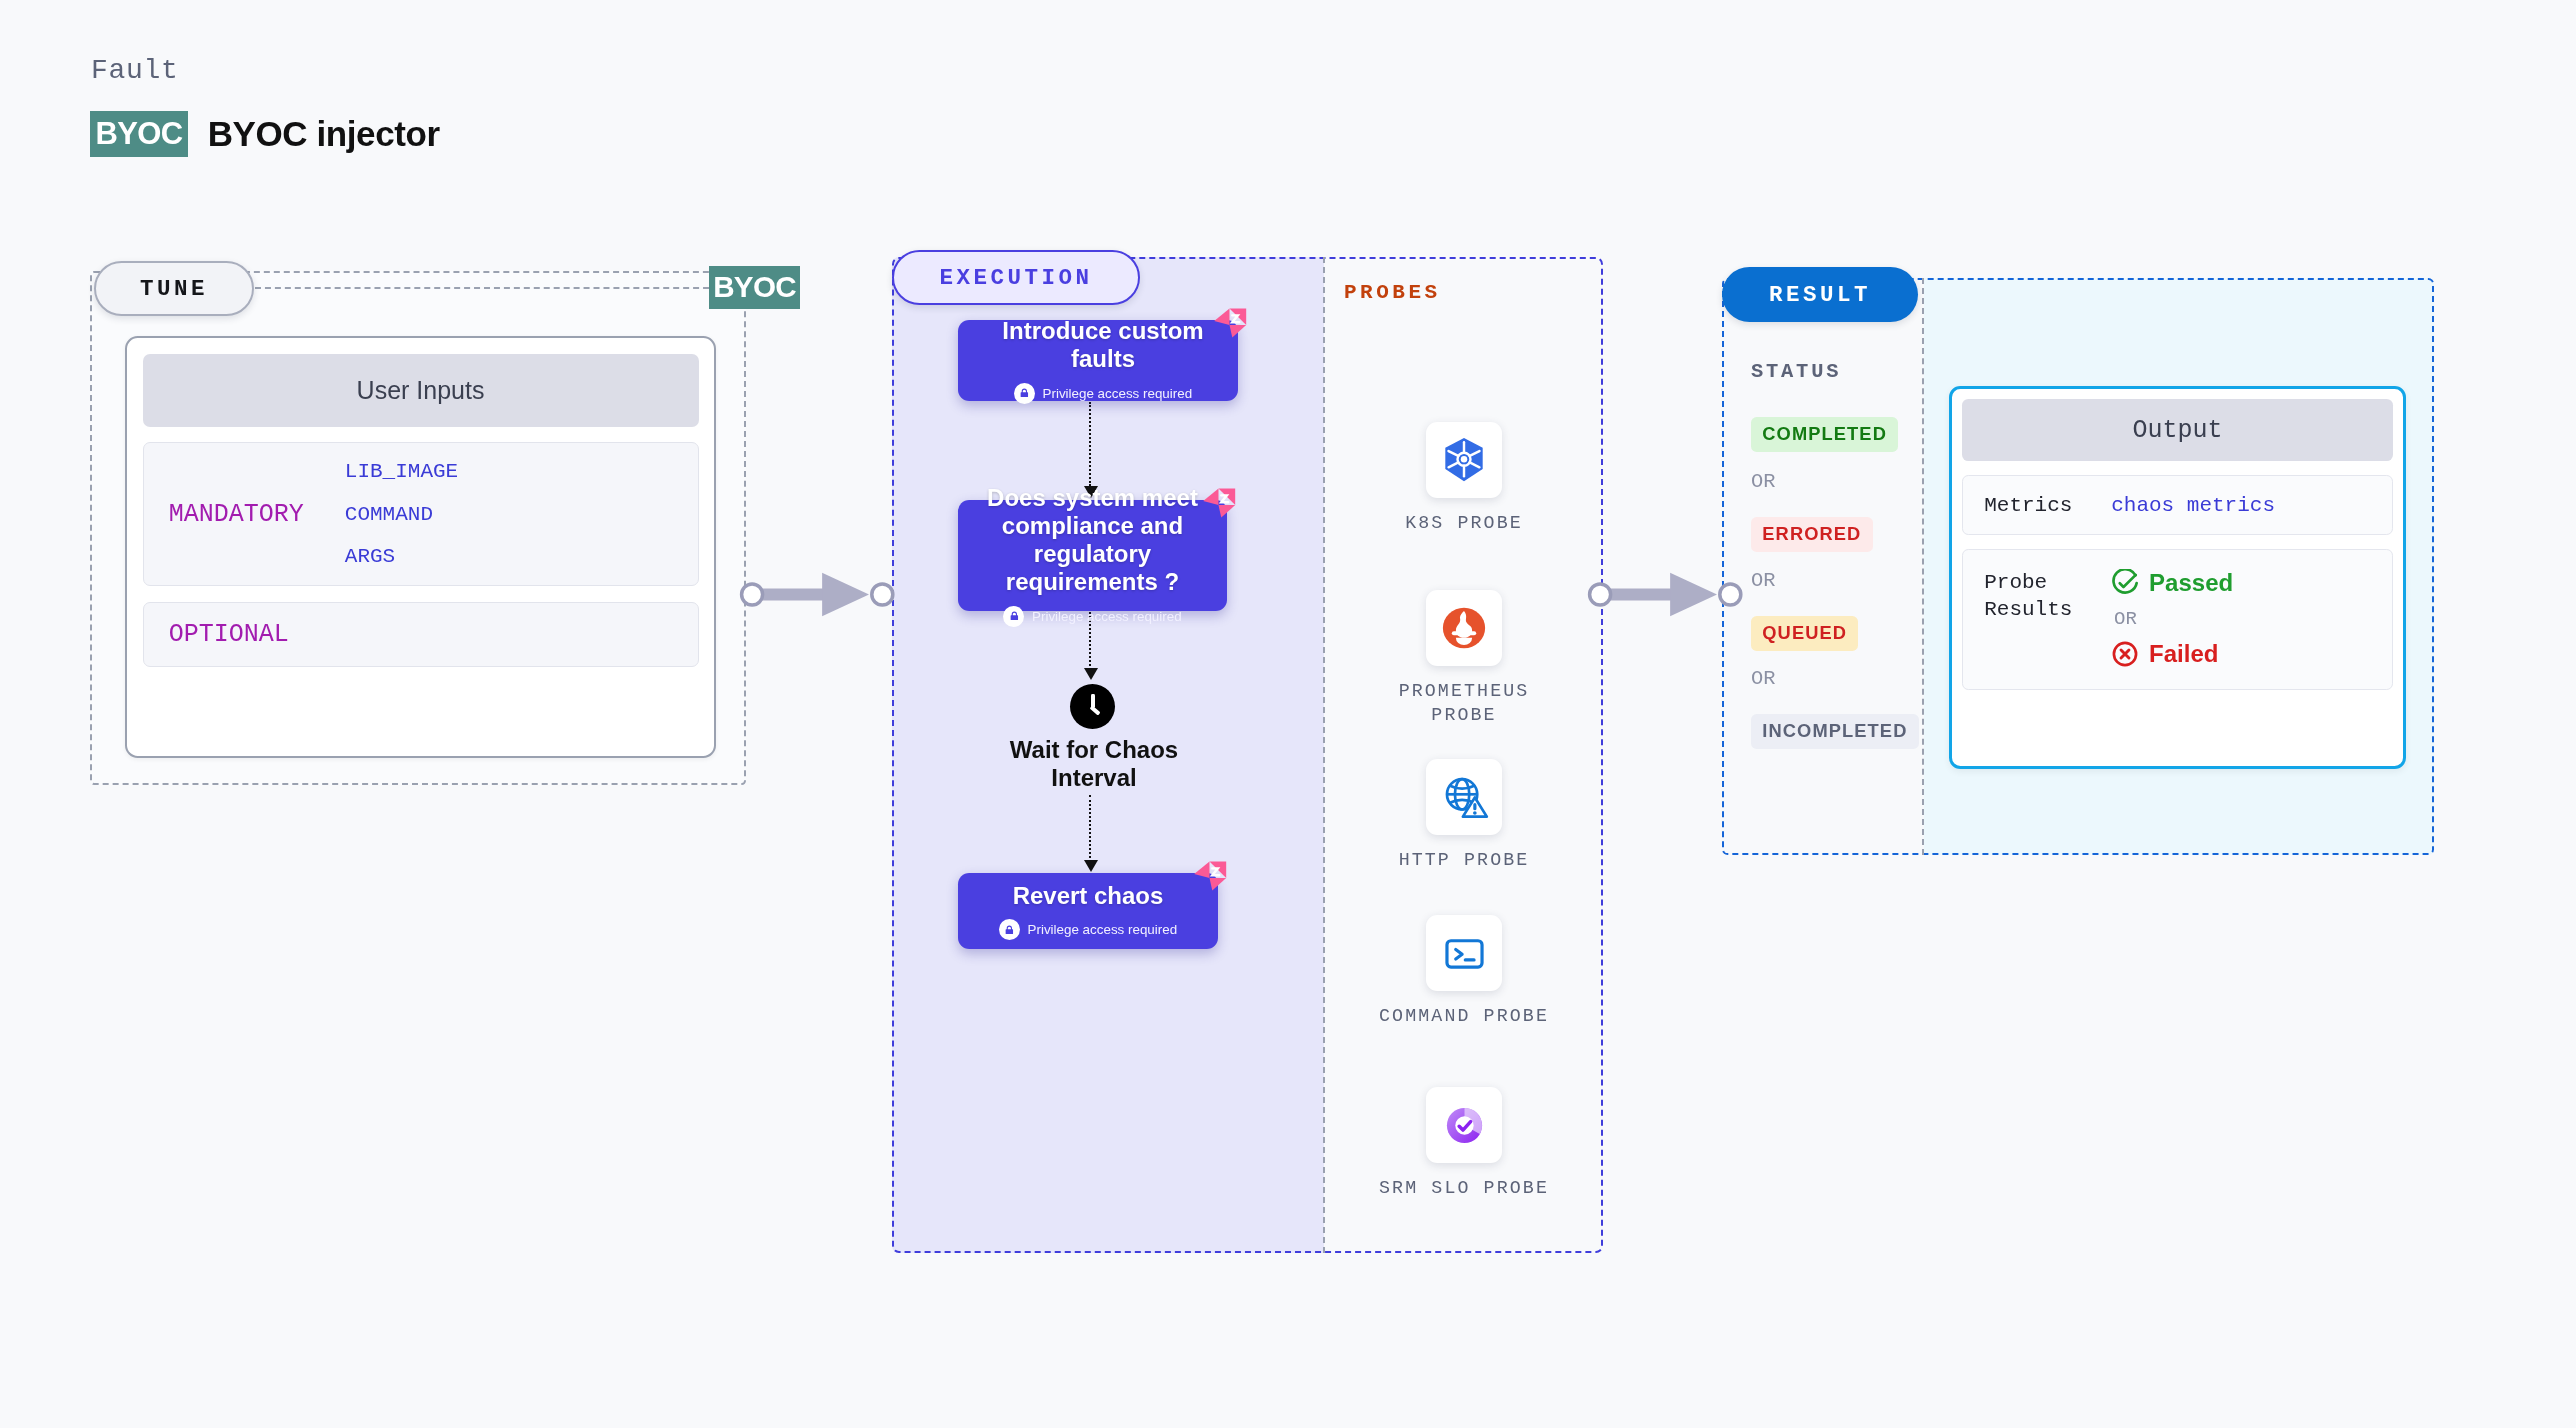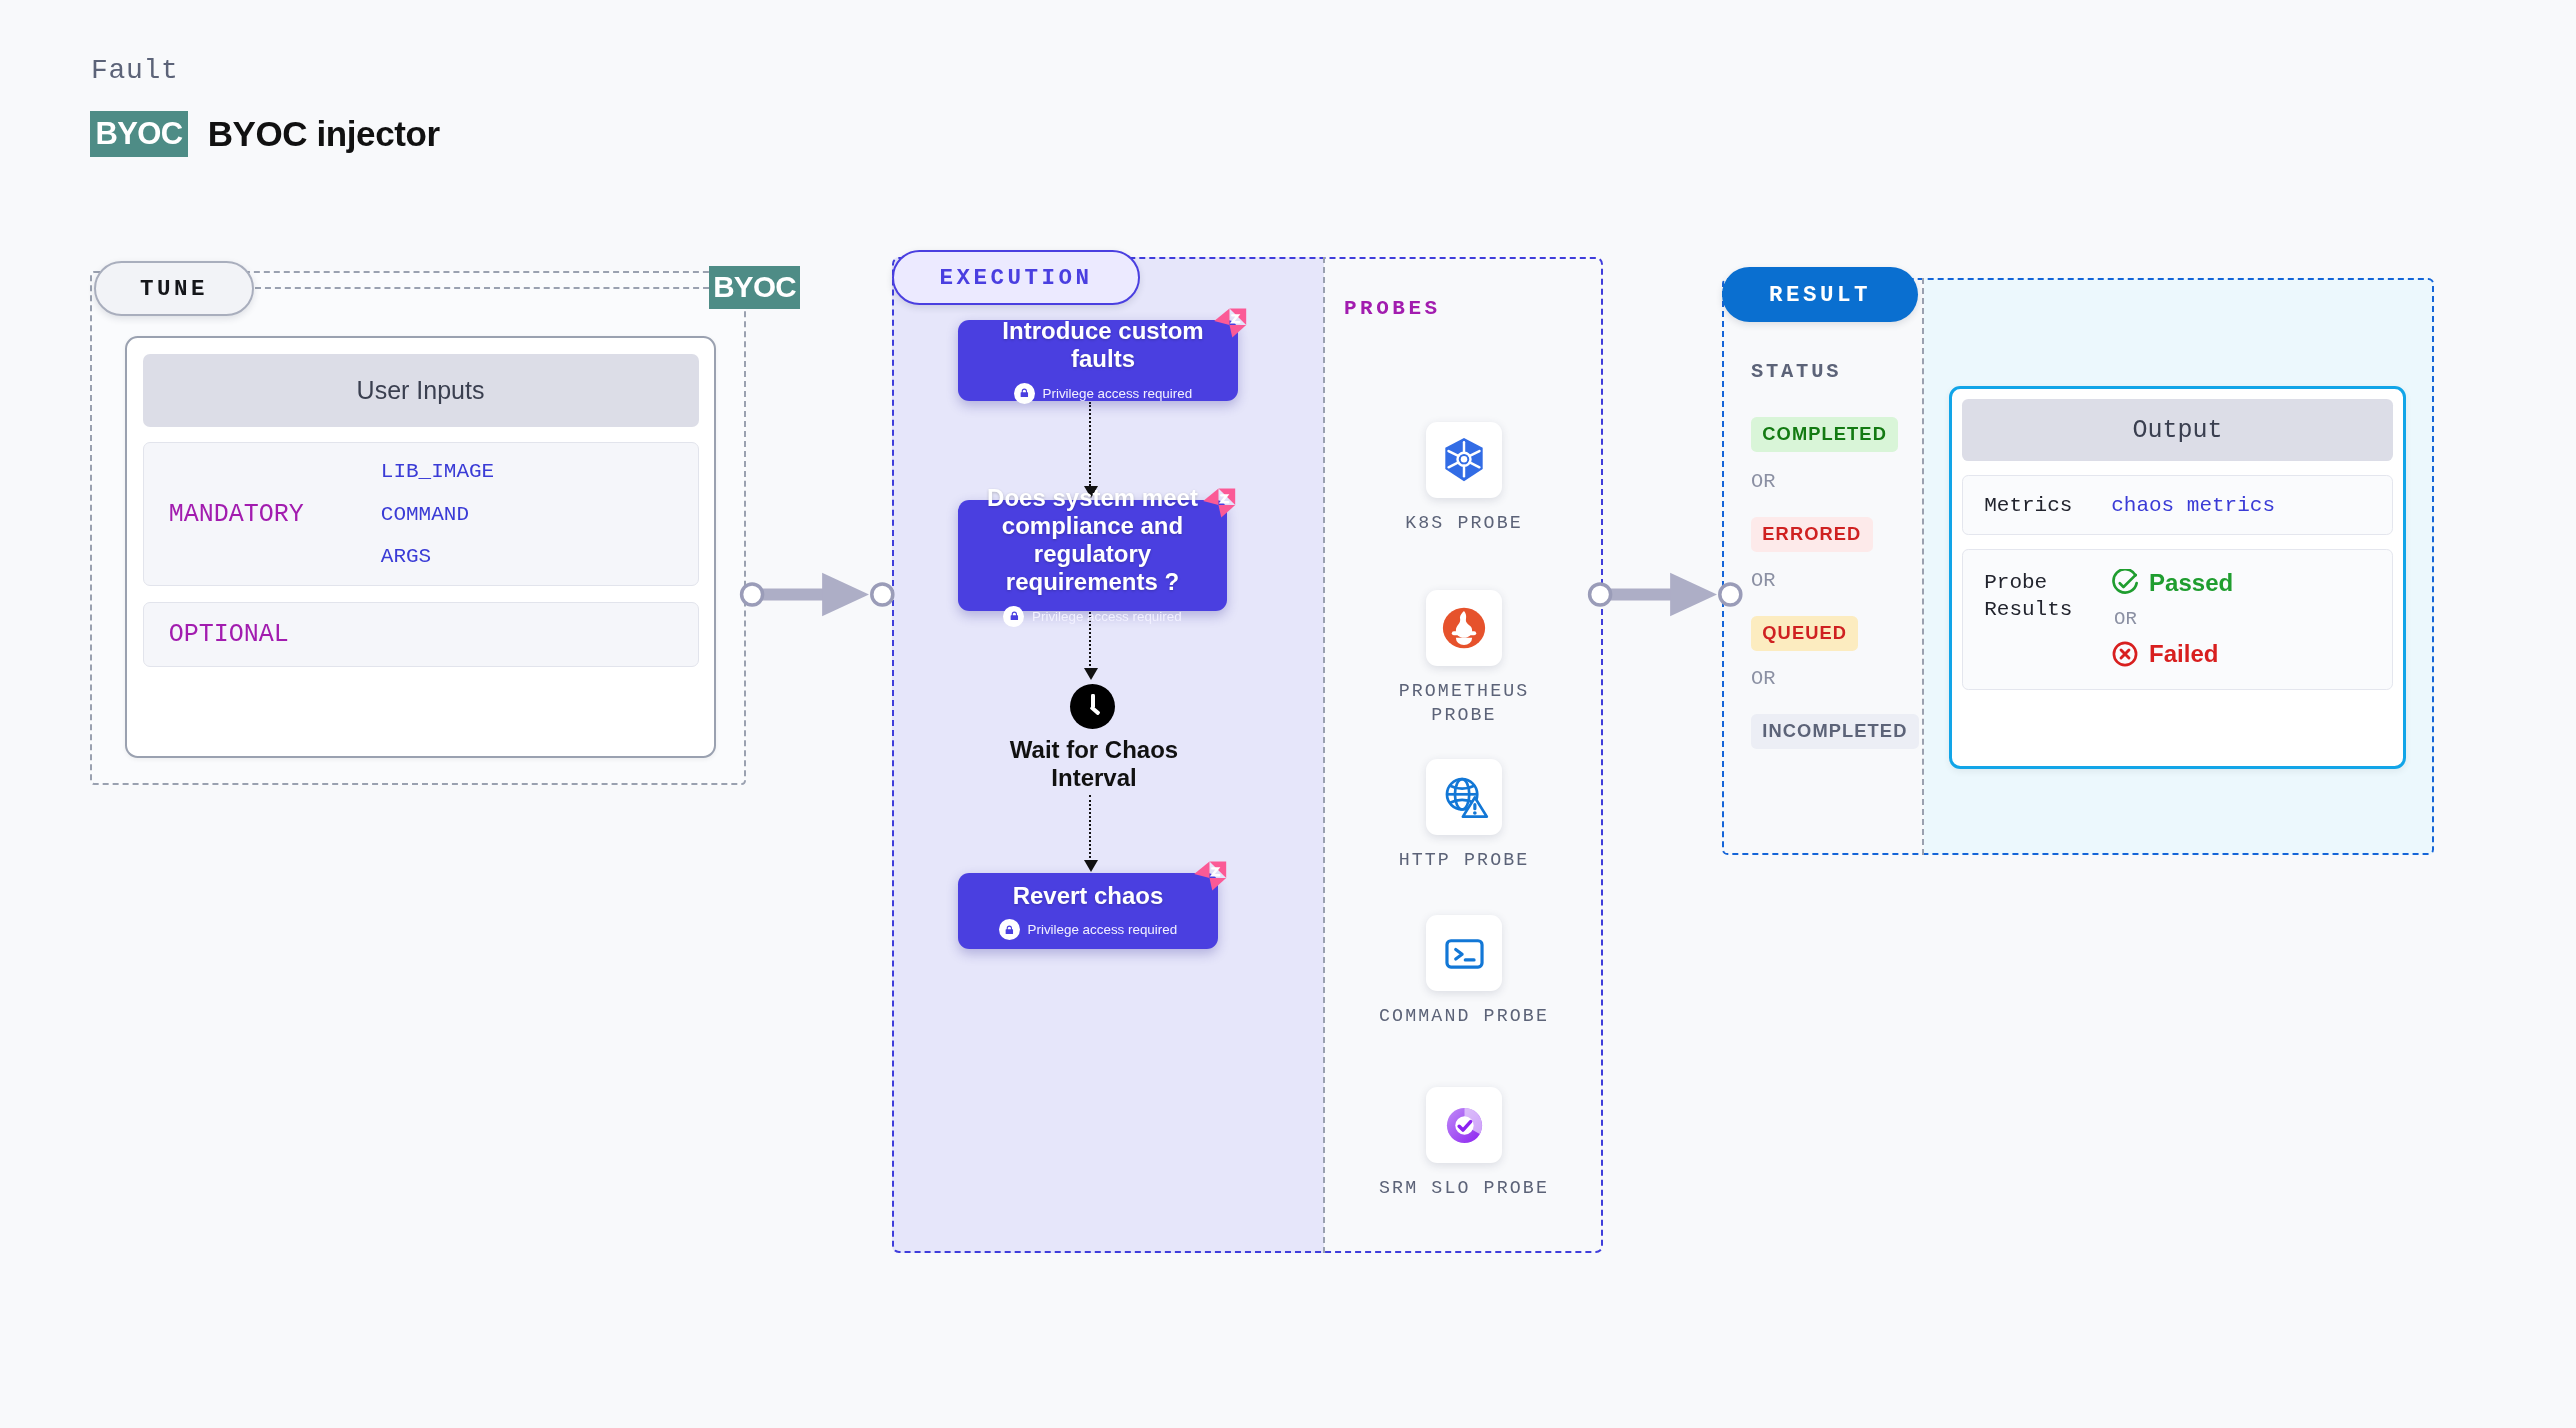--- a/index.html
+++ b/index.html
@@ -35,34 +35,34 @@
     font-weight:bold;font-size:29.6px;line-height:1;padding:5.6px 4.2px 7.7px 4.2px;letter-spacing:-0.7px;z-index:7;}
   #tune-card{position:absolute;left:125px;top:336px;width:591px;height:422px;
     background:#fff;border:2.1px solid #9aa1b0;border-radius:12.7px;box-sizing:border-box;
     padding:15.5px;box-shadow:0 1.4px 4.2px rgba(0,0,0,.05);}
   #ui-header{height:73px;background:#dcdde7;border-radius:7px;display:flex;align-items:center;
     justify-content:center;font-family:Liberation Sans, sans-serif;font-size:25px;color:#3a3f50;}
   .grp{margin-top:15.5px;background:#f5f6fa;border:1.4px solid #e2e4ec;border-radius:7px;
     display:flex;align-items:center;box-sizing:border-box;padding:17px 7px;}
   .grp-label{width:176px;padding-left:18.3px;font-family:"Liberation Mono",monospace;
     font-size:25px;color:#a21caf;}
-  .grp-vals{display:flex;flex-direction:column;gap:19.7px;margin-left:36px;}
+  .grp-vals{display:flex;flex-direction:column;gap:19.7px;}
   .grp-vals span{font-family:"Liberation Mono",monospace;font-size:21px;color:#3a3bd6;}
 
   
   #exec-outer{left:892px;top:257px;width:711px;height:996px;border:2.8px dashed #3f3ddb;
     border-radius:7px;background:transparent;}
   #exec-bg{left:892px;top:257px;width:432px;height:996px;background:#e6e6fa;
     border-radius:7px 0 0 7px;}
   #exec-pill{left:892px;top:250px;width:248px;height:55px;background:#eceaff;
     border:2.8px solid #4a3fe0;color:#4a3fe0;font-size:22.5px;}
   #probes-div{position:absolute;left:1323px;top:257px;width:0;height:996px;
     border-left:2.1px dashed #9aa1b0;z-index:4;}
-  #probes-label{position:absolute;left:1344px;top:297px;font-family:"Liberation Mono",monospace;
-    font-size:21px;font-weight:bold;letter-spacing:3.5px;color:#a21caf;}
+  #probes-label{position:absolute;left:1344px;top:281px;font-family:"Liberation Mono",monospace;
+    font-size:21px;font-weight:bold;letter-spacing:3.5px;color:#c2410c;}
 
   .node{position:absolute;box-sizing:border-box;background:#4a3fe0;border-radius:11.3px;
     box-shadow:0 4.9px 11.3px rgba(45,40,150,.28);color:#fff;display:flex;flex-direction:column;
     align-items:center;justify-content:center;padding:11.3px 14px;z-index:5;}
   .node-title{font-size:24px;font-weight:bold;line-height:1.16;text-align:center;
     text-shadow:0 1.4px 2.8px rgba(0,0,0,.22);}
   .node-sub{display:flex;align-items:center;gap:7.7px;margin-top:9.9px;font-size:13.4px;color:#f2f1ff;}
   .lockdot{width:21px;height:21px;border-radius:50%;background:#fff;display:flex;
     align-items:center;justify-content:center;flex:none;}
   .chaos-badge{position:absolute;right:-9.9px;top:-13.4px;width:37px;height:32px;z-index:8;}

